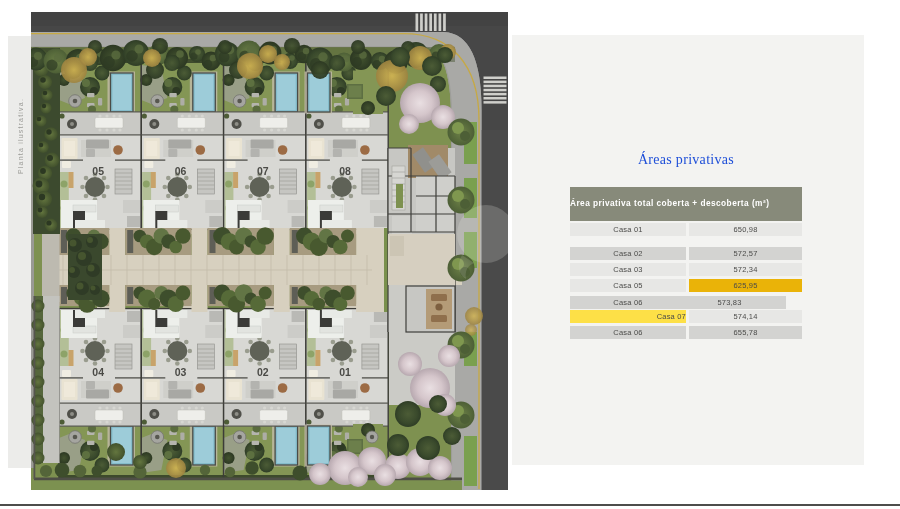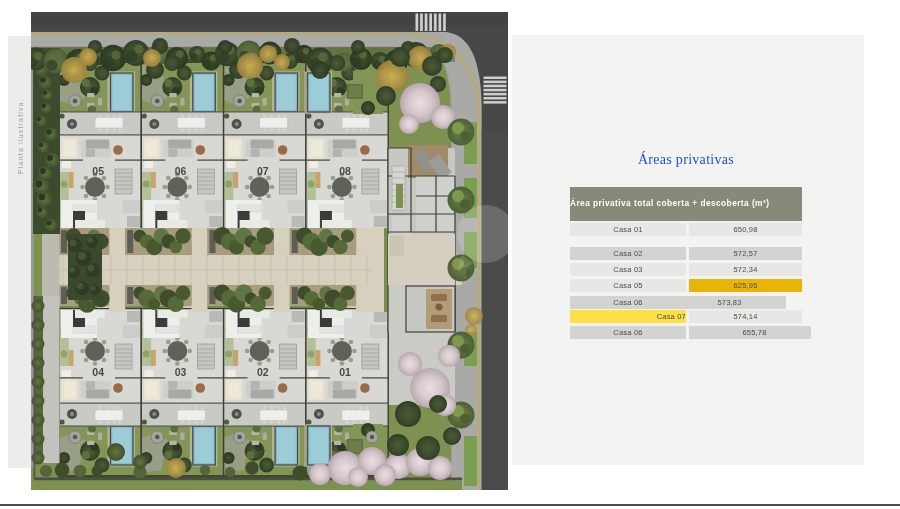--- a/index.html
+++ b/index.html
@@ -652,17 +652,17 @@
     <div style="position:absolute;left:103px;width:113px;height:13px;background:#d3d3d1;text-align:center;line-height:13px;">573,83</div>
   </div>
 
   <div style="height:13px;margin-bottom:3.4px;position:relative;">
     <div style="position:absolute;left:0;width:116px;height:13px;background:#fde047;text-align:right;line-height:13px;">Casa 07</div>
     <div style="position:absolute;left:119px;width:113px;height:13px;background:#e7e7e5;text-align:center;line-height:13px;">574,14</div>
   </div>
 
   <div style="height:13px;margin-bottom:3.4px;position:relative;">
     <div style="position:absolute;left:0;width:116px;height:13px;background:#d3d3d1;text-align:center;line-height:13px;">Casa 06</div>
-    <div style="position:absolute;left:119px;width:113px;height:13px;background:#d3d3d1;text-align:center;line-height:13px;padding-left:9px;">655,78</div>
+    <div style="position:absolute;left:119px;width:113px;height:13px;background:#d3d3d1;text-align:center;line-height:13px;">655,78</div>
   </div>
 </div>
 
 <div class="abs" style="left:0;top:504px;width:900px;height:1.5px;background:#4d4d4b;"></div>
 
 </body></html>

